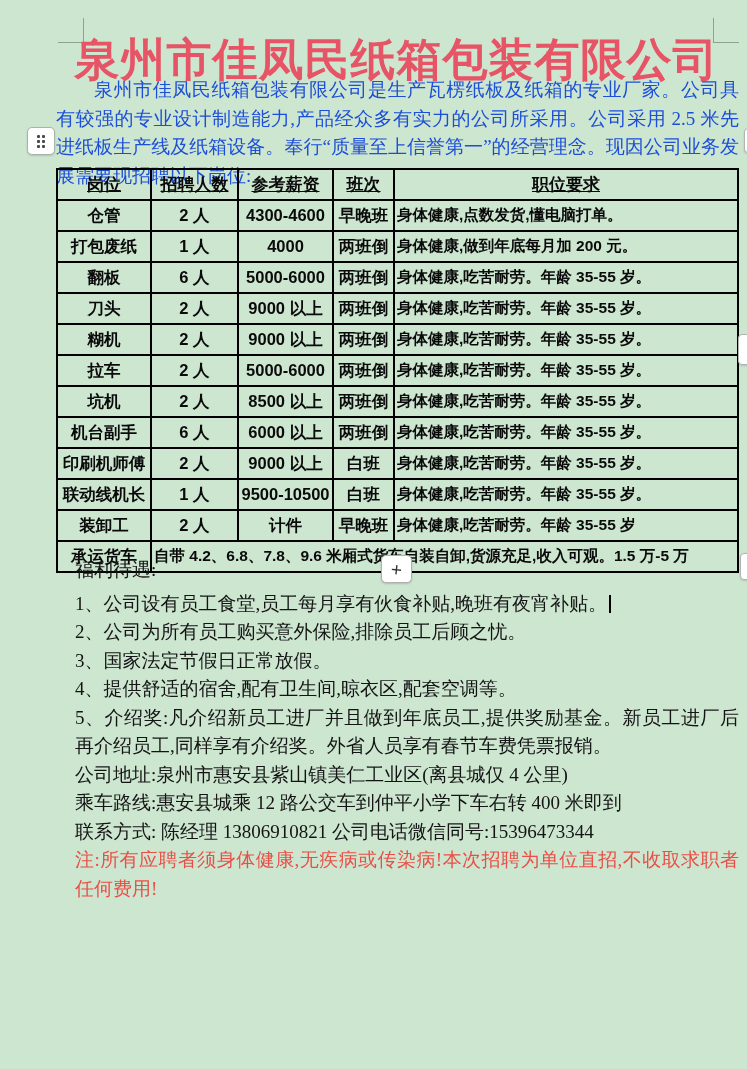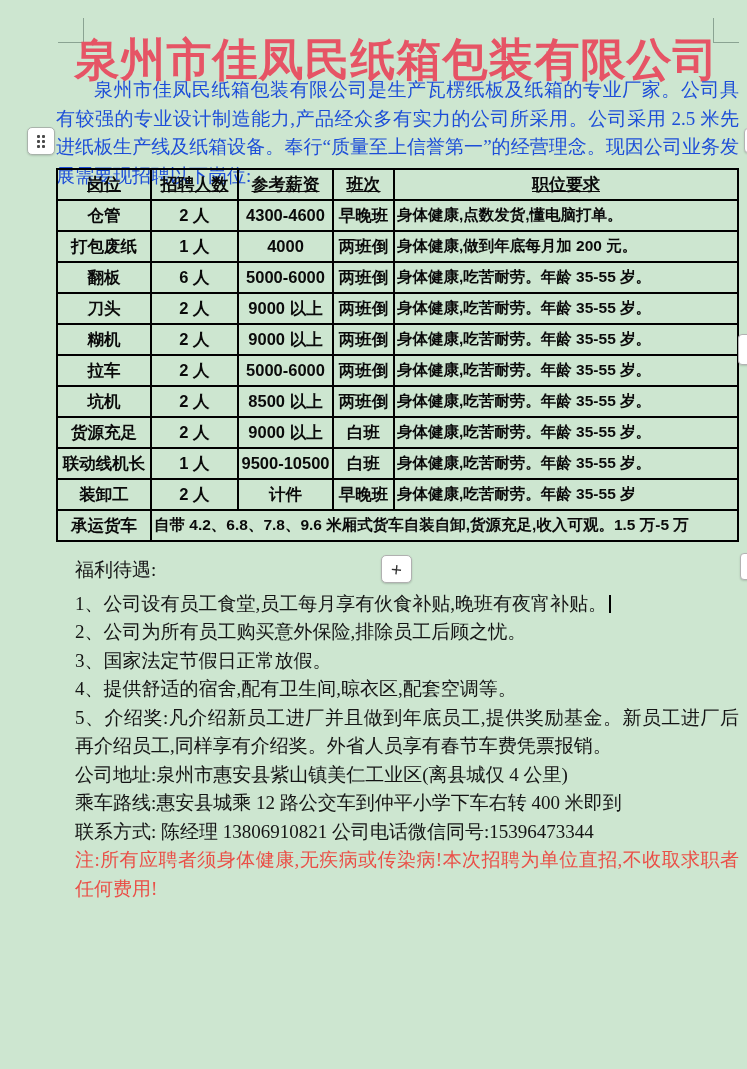--- a/index.html
+++ b/index.html
@@ -173,23 +173,30 @@
     </tr>
 
     <tr>
       <td class="c1">坑机</td>
       <td class="c2">2 人</td>
       <td class="c3">8500 以上</td>
       <td class="c4">两班倒</td>
       <td class="c5 req">身体健康,吃苦耐劳。年龄 35-55 岁。</td>
     </tr>
 
-
-    <tr>
-      <td class="c1">货源充足</td>
+    <tr>
+      <td class="c1">机台副手</td>
+      <td class="c2">6 人</td>
+      <td class="c3">6000 以上</td>
+      <td class="c4">两班倒</td>
+      <td class="c5 req">身体健康,吃苦耐劳。年龄 35-55 岁。</td>
+    </tr>
+
+    <tr>
+      <td class="c1">印刷机师傅</td>
       <td class="c2">2 人</td>
       <td class="c3">9000 以上</td>
       <td class="c4">白班</td>
       <td class="c5 req">身体健康,吃苦耐劳。年龄 35-55 岁。</td>
     </tr>
 
     <tr>
       <td class="c1">联动线机长</td>
       <td class="c2">1 人</td>
       <td class="c3">9500-10500</td>

